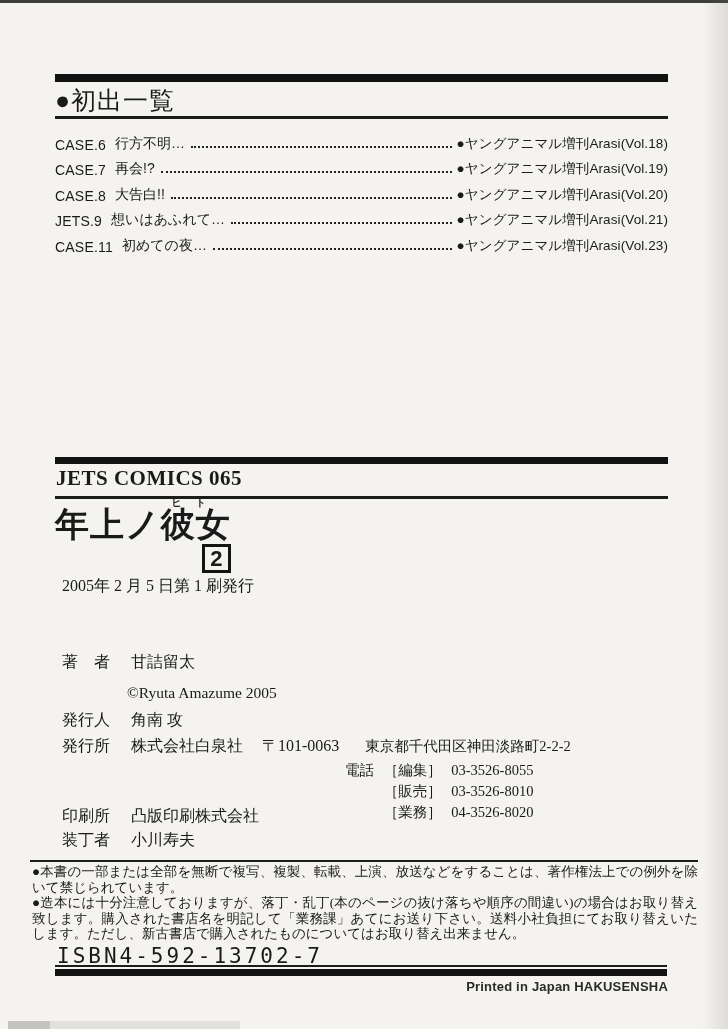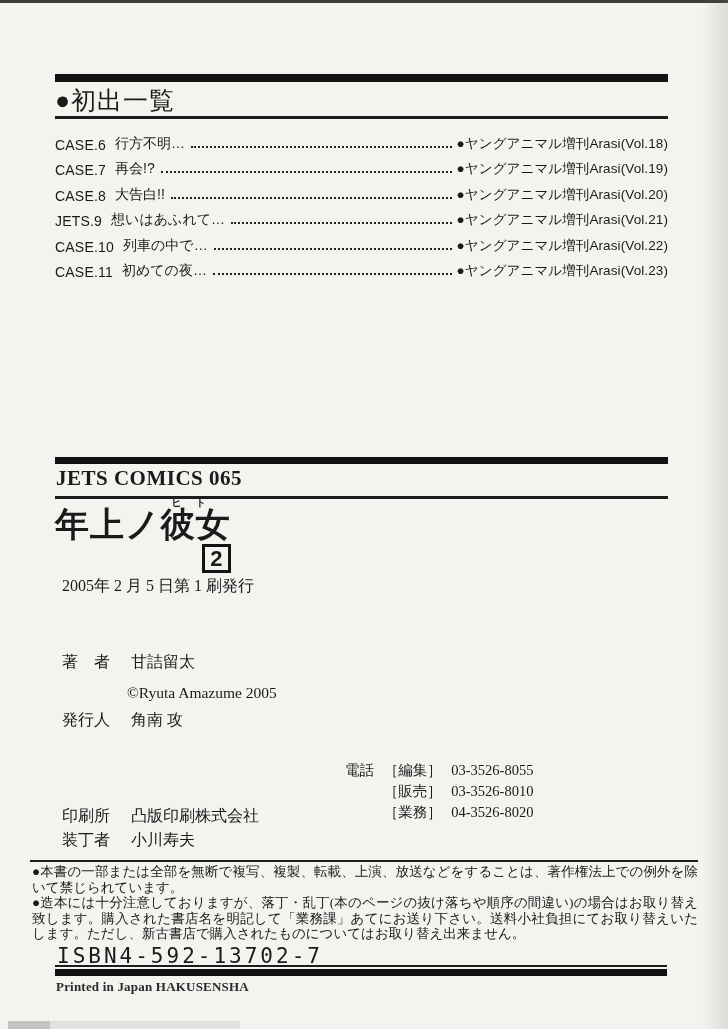--- a/index.html
+++ b/index.html
@@ -77,22 +77,22 @@
   .notices p { margin: 0; }
 
   
   .isbn {
     position: absolute; left: 57px; top: 944px;
     font-family: "DejaVu Sans Mono", monospace;
     font-size: 21px; letter-spacing: 3px; font-weight: 500;
   }
   .footer-row {
     position: absolute; left: 56px; top: 979px; width: 612px;
-    display: flex; justify-content: space-between; align-items: baseline;
-    font-size: 13px; color: #2a2a2a; font-family: Liberation Serif, serif;
+    display: flex; justify-content: flex-end; align-items: baseline;
+    font-size: 13px; color: #2a2a2a;
   }
   .footer-left { font-weight: 600; letter-spacing: 0.2px; }
   .footer-right { white-space: nowrap; }
   .homepage-label { font-weight: 800; margin-right: 10px; font-size: 13.5px; }
   .homepage-url { font-weight: 600; }
 </style>
 </head>
 <body>
 
 <div class="page">
@@ -124,26 +124,20 @@
       <span class="fp-leader"></span>
       <span class="fp-source">●ヤングアニマル増刊Arasi(Vol.20)</span>
     </div>
     <div class="fp-row">
       <span class="fp-case">JETS.9</span>
       <span class="fp-title">想いはあふれて…</span>
       <span class="fp-leader"></span>
       <span class="fp-source">●ヤングアニマル増刊Arasi(Vol.21)</span>
     </div>
     <div class="fp-row">
-      <span class="fp-case">CASE.10</span>
-      <span class="fp-title">列車の中で…</span>
-      <span class="fp-leader"></span>
-      <span class="fp-source">●ヤングアニマル増刊Arasi(Vol.22)</span>
-    </div>
-    <div class="fp-row">
       <span class="fp-case">CASE.11</span>
       <span class="fp-title">初めての夜…</span>
       <span class="fp-leader"></span>
       <span class="fp-source">●ヤングアニマル増刊Arasi(Vol.23)</span>
     </div>
   </div>
 
   <div class="bar" style="left:55px; top:457px; width:613px; height:7px;"></div>
   <div class="jets">JETS COMICS 065</div>
   <div class="rule" style="left:55px; top:496px; width:613px; height:3px;"></div>
@@ -159,20 +153,26 @@
     <span class="col-label">著　者</span>
     <span class="col-value">甘詰留太</span>
   </div>
   <div class="copyright">©Ryuta Amazume 2005</div>
 
   <div class="col-row serif" style="top:710px;">
     <span class="col-label">発行人</span>
     <span class="col-value">角南 攻</span>
   </div>
 
+  <div class="col-row serif" style="top:736px;">
+    <span class="col-label">発行所</span>
+    <span class="col-value">株式会社白泉社</span>
+    <span class="postal">〒101-0063</span>
+    <span class="address">東京都千代田区神田淡路町2-2-2</span>
+  </div>
 
   <div class="phones">
     <div class="phone-line">
       <span class="phone-prefix">電話</span>
       <span>［編集］</span>
       <span class="phone-num">03-3526-8055</span>
     </div>
     <div class="phone-line">
       <span class="phone-prefix"></span>
       <span>［販売］</span>

